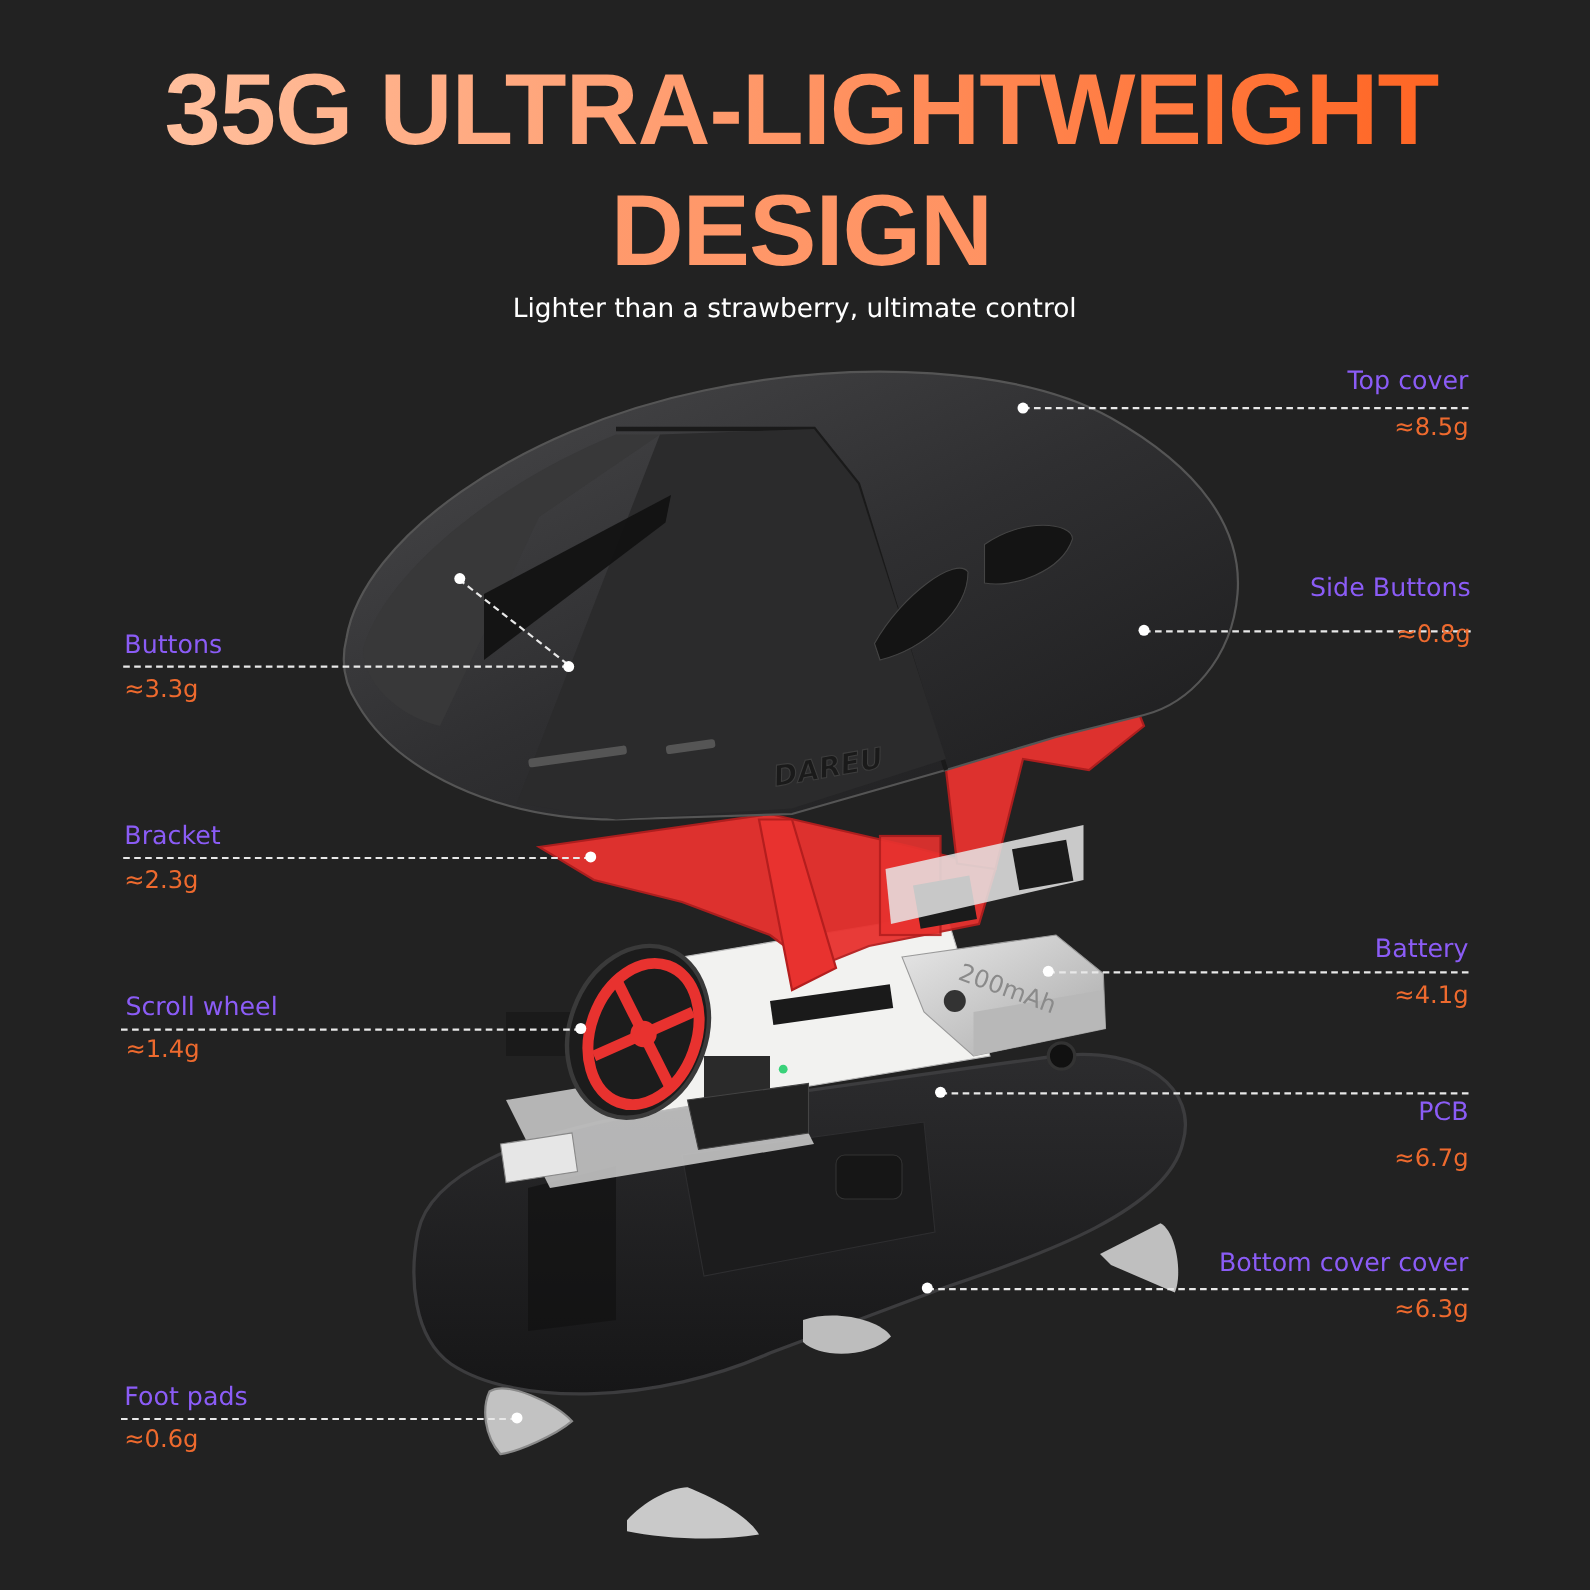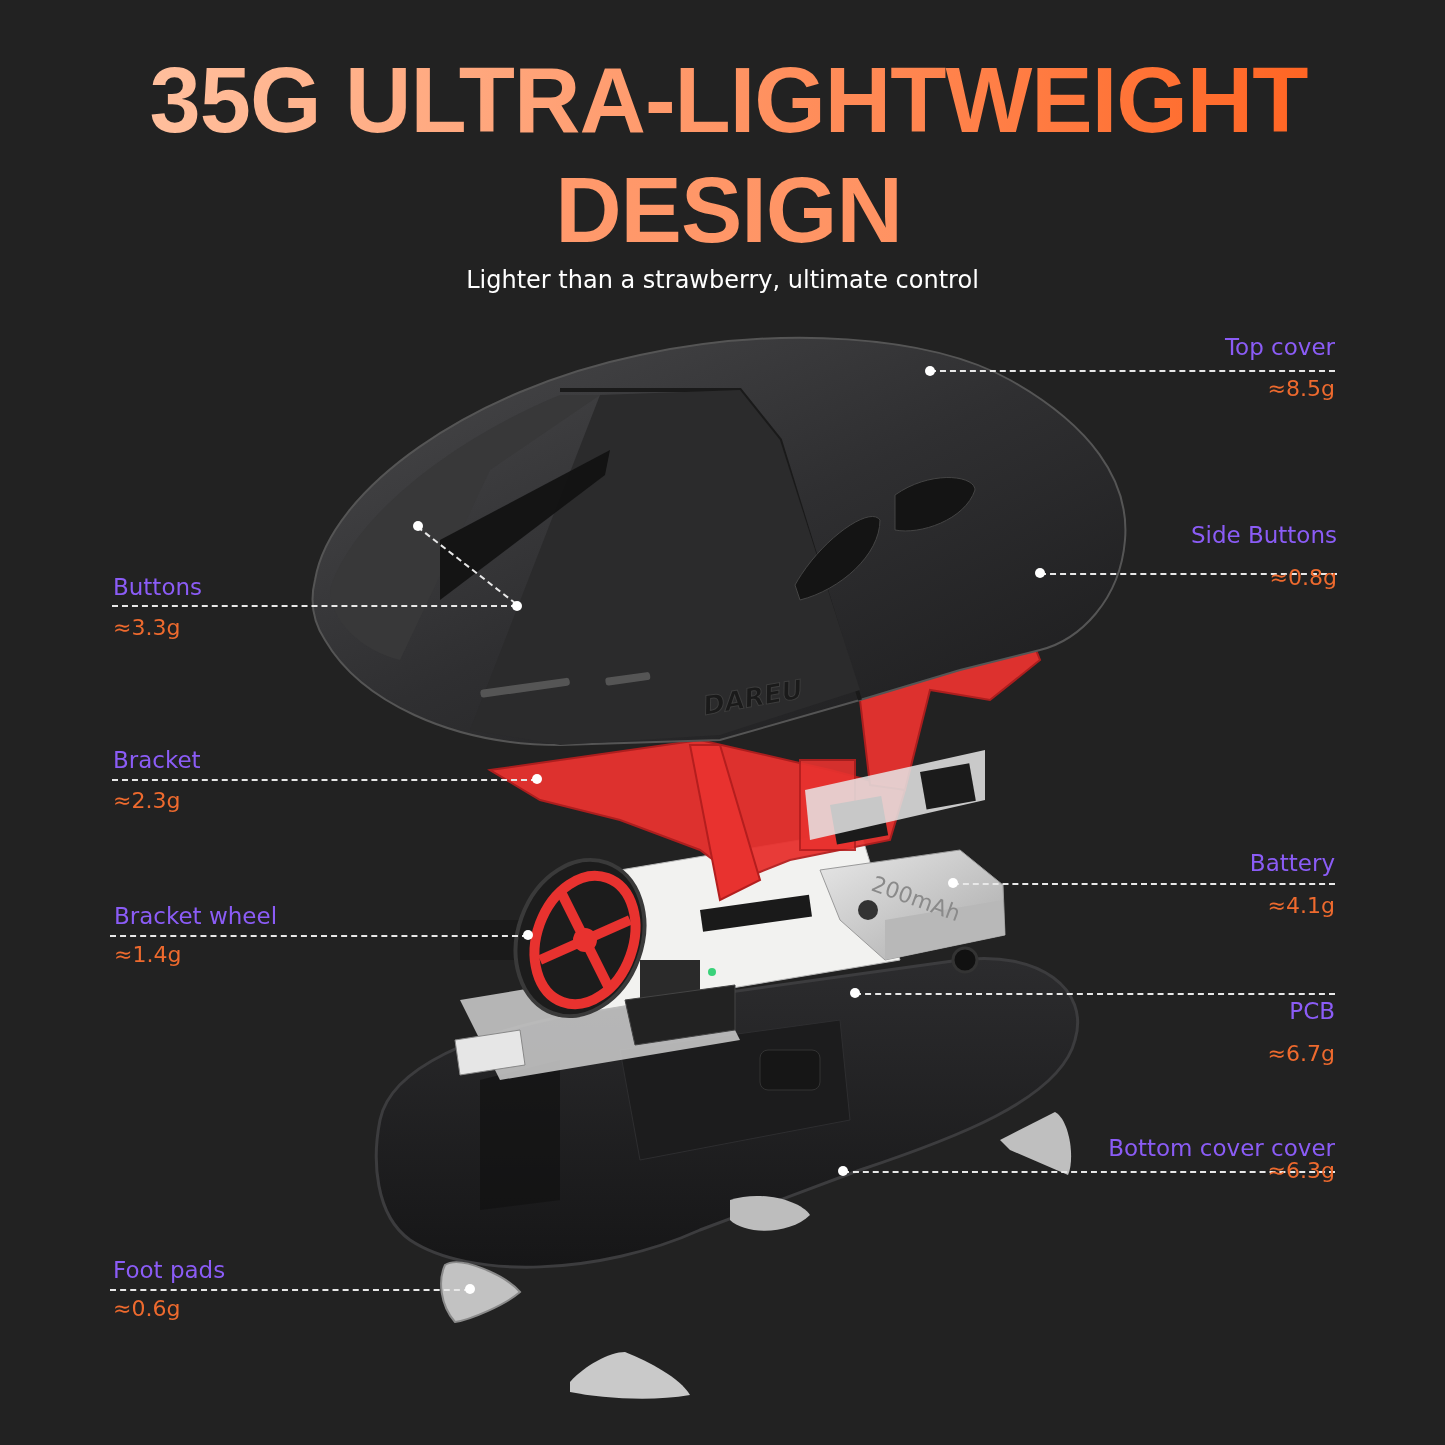--- a/index.html
+++ b/index.html
@@ -176,31 +176,31 @@
 <div class="callout right" style="right:110px; top:852px;">
   <div class="name">Battery</div>
   <div class="weight" style="margin-top:20px;">≈4.1g</div>
 </div>
 <div class="callout right" style="right:110px; top:1000px;">
   <div class="name">PCB</div>
   <div class="weight" style="margin-top:20px;">≈6.7g</div>
 </div>
 <div class="callout right" style="right:110px; top:1137px;">
   <div class="name">Bottom cover cover</div>
-  <div class="weight" style="">≈6.3g</div>
+  <div class="weight" style="margin-top:20px;">≈6.3g</div>
 </div>
 
 <div class="callout" style="left:113px; top:576px;">
   <div class="name">Buttons</div>
   <div class="weight" style="margin-top:18px;">≈3.3g</div>
 </div>
 <div class="callout" style="left:113px; top:749px;">
   <div class="name">Bracket</div>
   <div class="weight" style="margin-top:18px;">≈2.3g</div>
 </div>
 <div class="callout" style="left:114px; top:905px;">
-  <div class="name">Bracket wheel</div>
+  <div class="name">Scroll wheel</div>
   <div class="weight" style="margin-top:16px;">≈1.4g</div>
 </div>
 <div class="callout" style="left:113px; top:1259px;">
   <div class="name">Foot pads</div>
   <div class="weight" style="margin-top:16px;">≈0.6g</div>
 </div>
 
 </body></html>

